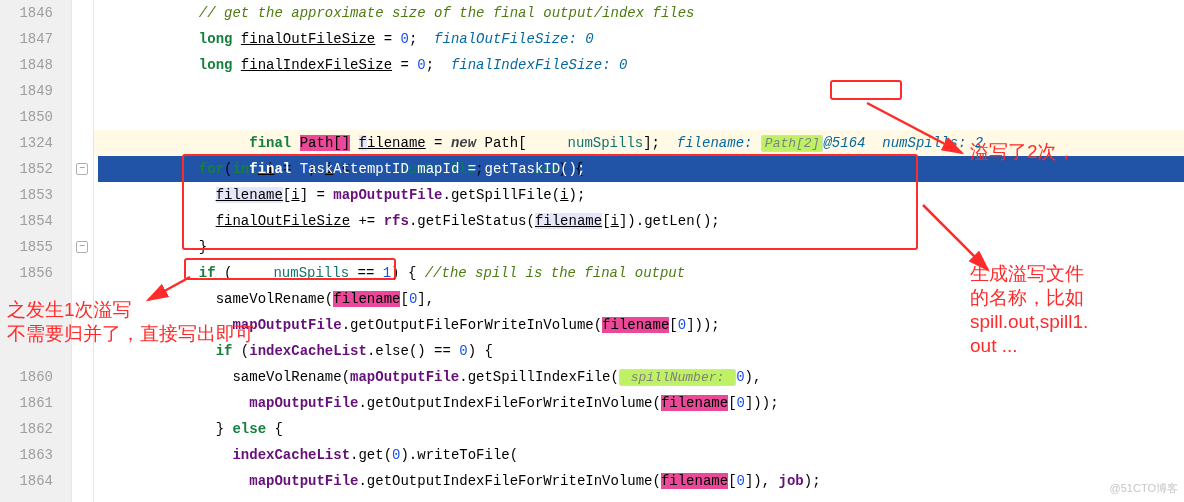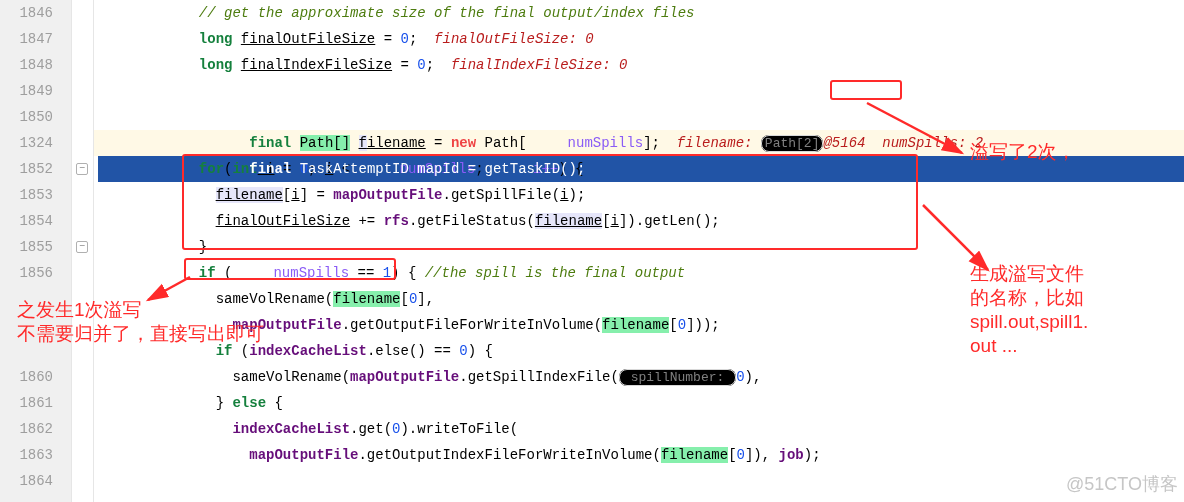--- a/index.html
+++ b/index.html
@@ -30,25 +30,25 @@
     border-right: 1px solid #e6e6e6;
     position: relative;
   }
   .code { flex: 1; padding-left: 4px; position: relative; }
   .line { height: 26px; line-height: 26px; white-space: pre; position: relative; }
   .indent { display: inline-block; }
   .c-comment { color: #4d7c0f; font-style: italic; }
   .c-kw { color: #15803d; font-weight: bold; }
   .c-field { color: #660e7a; font-weight: bold; }
   .c-num { color: #1750eb; }
-  .c-new { color: #ef4444; font-weight: bold; }
-  .c-inlay { color: #b91c1c; font-style: italic; }
-  .c-var { color: #8b5cf6; padding-left: 41px; }
+  .c-new { color: #404040; font-weight: bold; font-style: italic; }
+  .c-inlay { color: #0369a1; font-style: italic; }
+  .c-var { color: #0f766e; padding-left: 41px; }
   .c-var-ul { text-decoration: underline; color: #000000; }
-  .c-hl-var { background: #86efac; color: #000000; }
+  .c-hl-var { background: #ec4899; color: #000000; }
   .c-hl-var-ul { background: #e6e6fa; color: #000000; text-decoration: underline; }
   .bg-exec {
     position: absolute; left: 0; right: 0; height: 26px;
     background: #2154a6; z-index: 0;
   }
   .bg-exec + .tokens,
   .line.exec .tokens { position: relative; z-index: 1; color: #ffffff; margin-top: 48px; }
   .line.exec .tokens span { color: #ffffff !important; font-style: normal; }
   .bg-warn-line {
     position: absolute; left: -98px; right: 0; height: 26px;
@@ -67,33 +67,34 @@
     font-size: 19px;
     line-height: 24px;
     z-index: 4;
   }
   .arrow {
     position: absolute;
     z-index: 4;
     pointer-events: none;
   }
   .inlay-box {
-    background: #000000;
+    background: #bef264;
     border: 1px solid #d8d8d8;
-    border-radius: 8px;
+    border-radius: 3px;
     padding: 0 3px;
     color: #808080;
+    font-style: italic;
     font-size: 13px;
   }
   .watermark {
     position: absolute;
     right: 6px; bottom: 6px;
     color: #c6c6c6;
     font-family: "Microsoft YaHei", sans-serif;
-    font-size: 18px;
+    font-size: 11px;
     z-index: 5;
   }
   .fold-handle {
     position: absolute; left: 4px;
     width: 12px; height: 12px;
     border: 1px solid #b0b0b0;
     border-radius: 2px;
     background: #ffffff;
     font-size: 10px; line-height: 10px;
     text-align: center; color: #888;
@@ -161,20 +162,21 @@
     <div class="line"><span class="tokens"><span class="indent">            </span><span class="c-kw">if</span><span> (</span><span class="c-var">numSpills</span><span> == </span><span class="c-num">1</span><span>) {</span><span class="c-comment"> //the spill is the final output</span></span></div>
 
     <div class="line"><span class="tokens"><span class="indent">              </span><span>sameVolRename(</span><span class="c-hl-var">filename</span><span>[</span><span class="c-num">0</span><span>],</span></span></div>
 
     <div class="line"><span class="tokens"><span class="indent">                </span><span class="c-field">mapOutputFile</span><span>.getOutputFileForWriteInVolume(</span><span class="c-hl-var">filename</span><span>[</span><span class="c-num">0</span><span>]));</span></span></div>
 
     <div class="line"><span class="tokens"><span class="indent">              </span><span class="c-kw">if</span><span> (</span><span class="c-field">indexCacheList</span><span>.else() == </span><span class="c-num">0</span><span>) {</span></span></div>
 
     <div class="line"><span class="tokens"><span class="indent">                </span><span>sameVolRename(</span><span class="c-field">mapOutputFile</span><span>.getSpillIndexFile(</span><span class="inlay-box"> spillNumber: </span><span class="c-num">0</span><span>),</span></span></div>
 
+    <div class="line"><span class="tokens"><span class="indent">                  </span><span class="c-field">mapOutputFile</span><span>.getOutputIndexFileForWriteInVolume(</span><span class="c-hl-var">filename</span><span>[</span><span class="c-num">0</span><span>]));</span></span></div>
 
     <div class="line"><span class="tokens"><span class="indent">              </span><span>} </span><span class="c-kw">else</span><span> {</span></span></div>
 
     <div class="line"><span class="tokens"><span class="indent">                </span><span class="c-field">indexCacheList</span><span>.get(</span><span class="c-num">0</span><span>).writeToFile(</span></span></div>
 
     <div class="line"><span class="tokens"><span class="indent">                  </span><span class="c-field">mapOutputFile</span><span>.getOutputIndexFileForWriteInVolume(</span><span class="c-hl-var">filename</span><span>[</span><span class="c-num">0</span><span>]), </span><span class="c-field">job</span><span>);</span></span></div>
 
   </div>
 </div>
 
@@ -207,18 +209,18 @@
   <line x1="50" y1="5" x2="8" y2="28" stroke="#ff2a2a" stroke-width="2.5" marker-end="url(#ah3)"></line>
 </svg>
 
 <div class="annot" style="left:970px; top:140px">溢写了2次，</div>
 <div class="annot" style="left:970px; top:262px; width:200px">
   <span>生成溢写文件</span><br>
   <span>的名称，比如</span><br>
   <span>spill.out,spill1.</span><br>
   <span>out ...</span>
 </div>
-<div class="annot" style="left:17px; top:298px">
+<div class="annot" style="left:7px; top:298px">
   <span>之发生1次溢写</span><br>
   <span>不需要归并了，直接写出即可</span>
 </div>
 
 <div class="watermark">@51CTO博客</div>
 
 </body></html>

